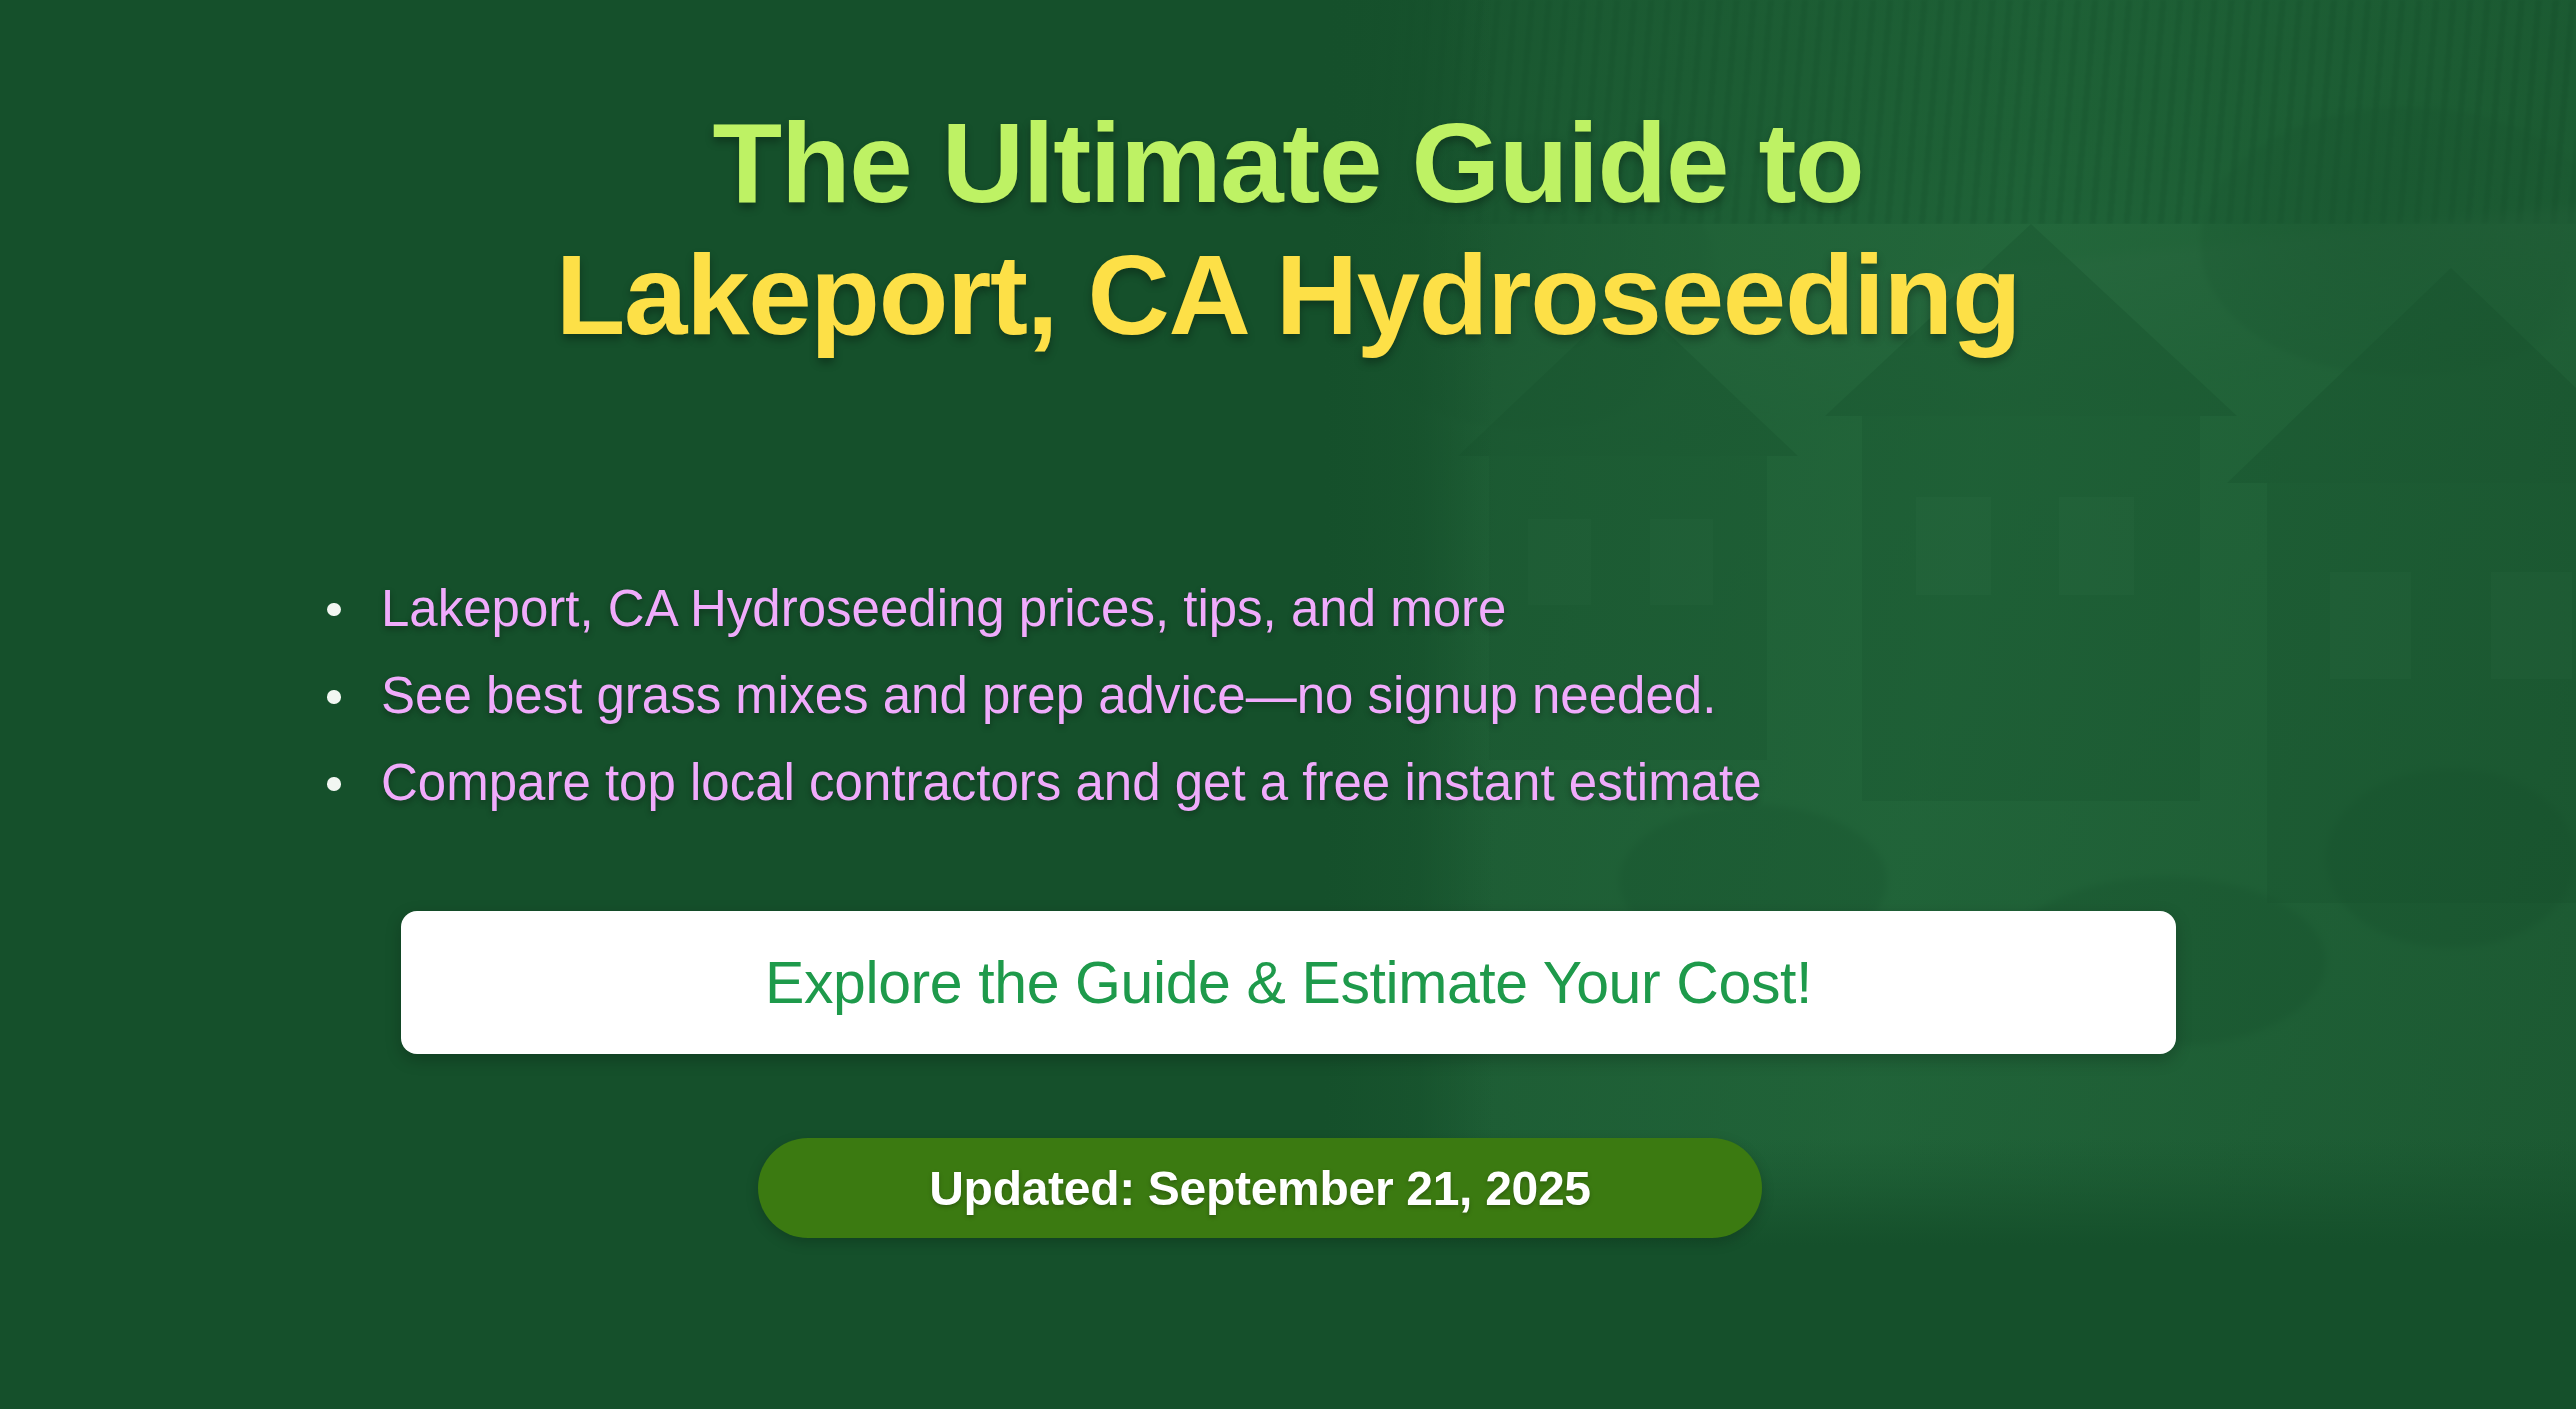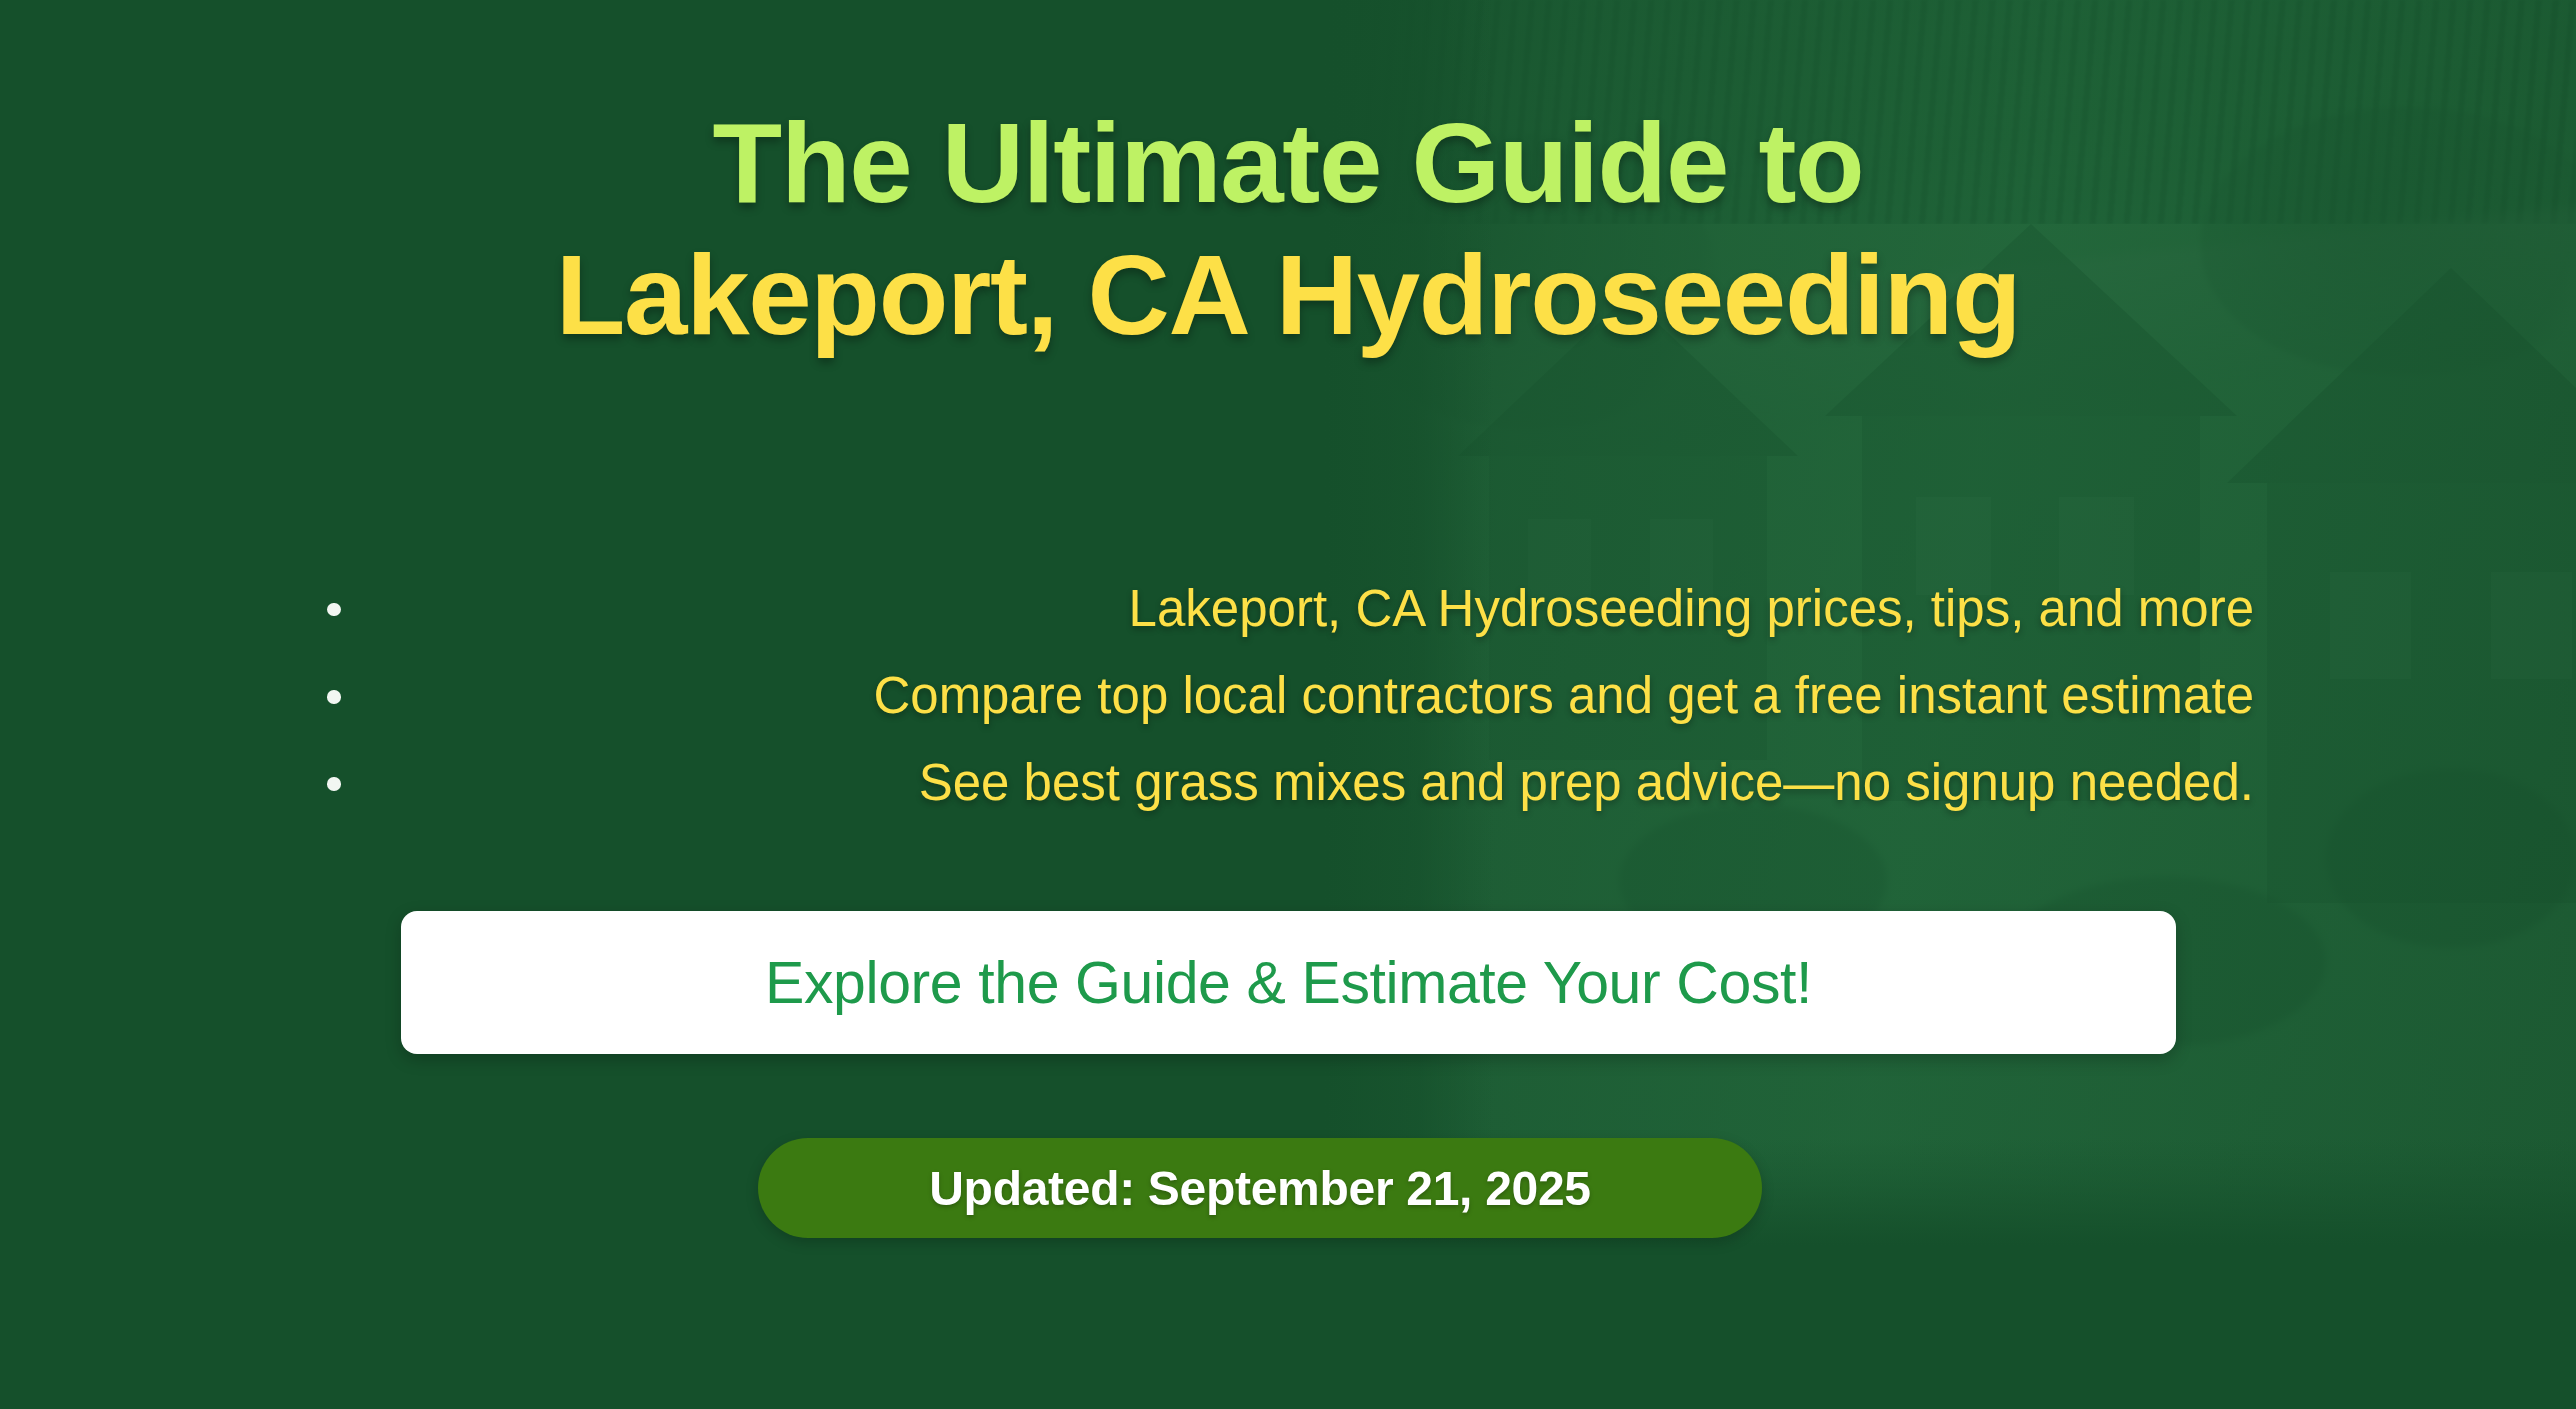--- a/index.html
+++ b/index.html
@@ -138,24 +138,23 @@
     position:absolute;
     left:322px; top:580px;
     width:1932px;
     list-style:none;
   }
   .bullets li {
     position:relative;
     padding-left:59px;
     margin-bottom:30px;
     font-size:51px;
-    color:#fde047;
+    color:#f0abfc;
     line-height:1.12;
     text-shadow:0 2.7px 6.3px rgba(0,0,0,.32);
-    text-align:right;
   }
   .bullets li:last-child { margin-bottom:0; }
   .bullets li .dot {
     position:absolute;
     left:5.4px; top:23px;
     width:13.4px; height:13.4px;
     border-radius:50%;
     background:#F2F6F2;
   }
 
@@ -251,25 +250,25 @@
       <span class="line2">Lakeport, CA Hydroseeding</span>
     </h1>
 
     <ul class="bullets">
       <li>
         <span class="dot"></span>
         <span>Lakeport, CA Hydroseeding prices, tips, and more</span>
       </li>
       <li>
         <span class="dot"></span>
-        <span>Compare top local contractors and get a free instant estimate</span>
+        <span>See best grass mixes and prep advice—no signup needed.</span>
       </li>
       <li>
         <span class="dot"></span>
-        <span>See best grass mixes and prep advice—no signup needed.</span>
+        <span>Compare top local contractors and get a free instant estimate</span>
       </li>
     </ul>
 
     <button class="cta-button">Explore the Guide &amp; Estimate Your Cost!</button>
 
     <div class="updated-badge">Updated: September 21, 2025</div>
 
   </div>
 </div>
 

